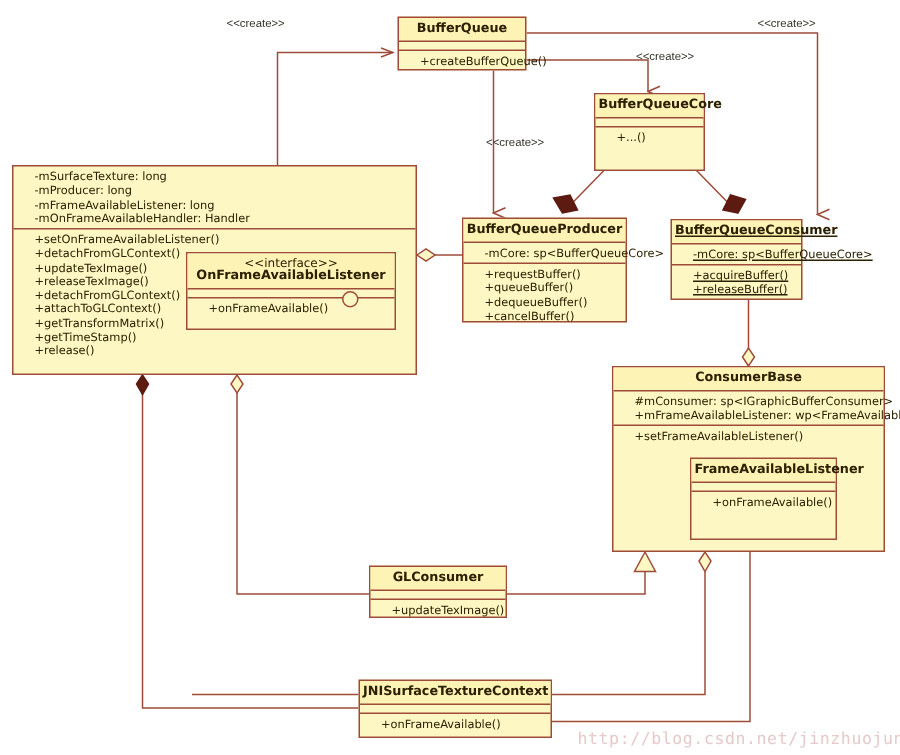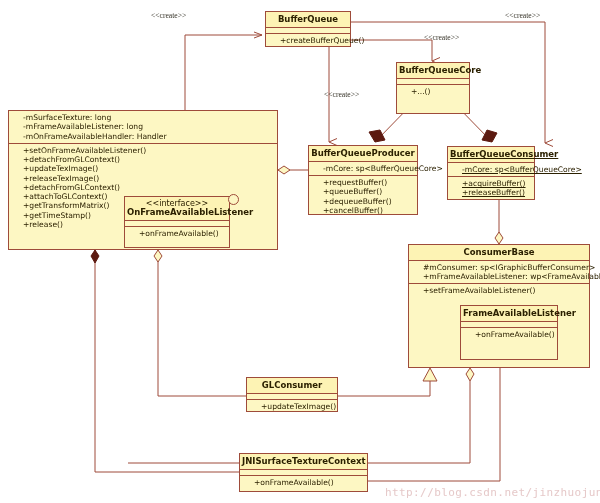--- a/index.html
+++ b/index.html
@@ -69,21 +69,21 @@
     height: 9px;
     border: 1px solid #9e4b3a;
     border-radius: 50%;
     background: #fdf7c3;
   }
   .create-label {
     position: absolute;
     font-size: 7.6px;
     color: #333025;
     white-space: nowrap;
-    font-family: Liberation Serif, serif;
+    font-family: Liberation Sans, sans-serif;
   }
   .watermark {
     position: absolute;
     font-family: "DejaVu Sans Mono", "Liberation Mono", monospace;
     font-size: 11px;
     color: #e6c9c9;
     letter-spacing: 0.4px;
     white-space: nowrap;
   }
 </style>
@@ -140,37 +140,38 @@
       <polygon points="500,345 493,358 507,358" fill="#fdf7c3" stroke="#9e4b3a"></polygon>
 
       <path d="M239,463 L128,463"></path>
 
     </g>
   </svg>
 
   <div class="uml-class" style="left:8px; top:110px; width:270px; height:140px;">
     <div class="attrs">
       <div class="row">-mSurfaceTexture: long</div>
+      <div class="row">-mProducer: long</div>
       <div class="row">-mFrameAvailableListener: long</div>
       <div class="row">-mOnFrameAvailableHandler: Handler</div>
     </div>
     <div class="ops">
       <div class="row">+setOnFrameAvailableListener()</div>
       <div class="row">+detachFromGLContext()</div>
       <div class="row">+updateTexImage()</div>
       <div class="row">+releaseTexImage()</div>
       <div class="row">+detachFromGLContext()</div>
       <div class="row">+attachToGLContext()</div>
       <div class="row">+getTransformMatrix()</div>
       <div class="row">+getTimeStamp()</div>
       <div class="row">+release()</div>
     </div>
   </div>
 
-  <div class="uml-class" style="left:124px; top:196px; width:106px; height:52px;">
+  <div class="uml-class" style="left:124px; top:168px; width:140px; height:52px;">
     <div class="title">
       <span class="stereo">&lt;&lt;interface&gt;&gt;</span>
       <span>OnFrameAvailableListener</span>
     </div>
     <div class="empty-compartment"></div>
     <div class="ops">
       <div class="row">+onFrameAvailable()</div>
     </div>
   </div>
   <div class="iface-circle" style="left:228px; top:194px;"></div>

